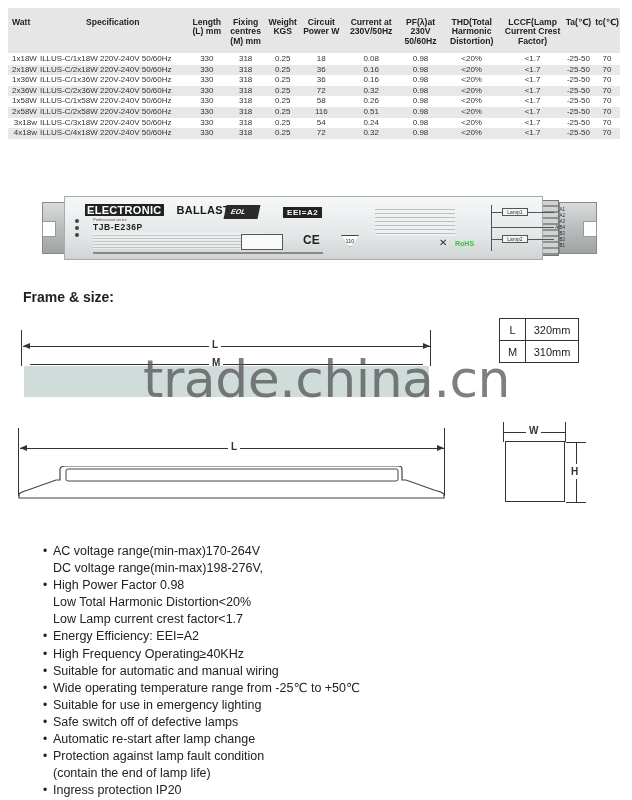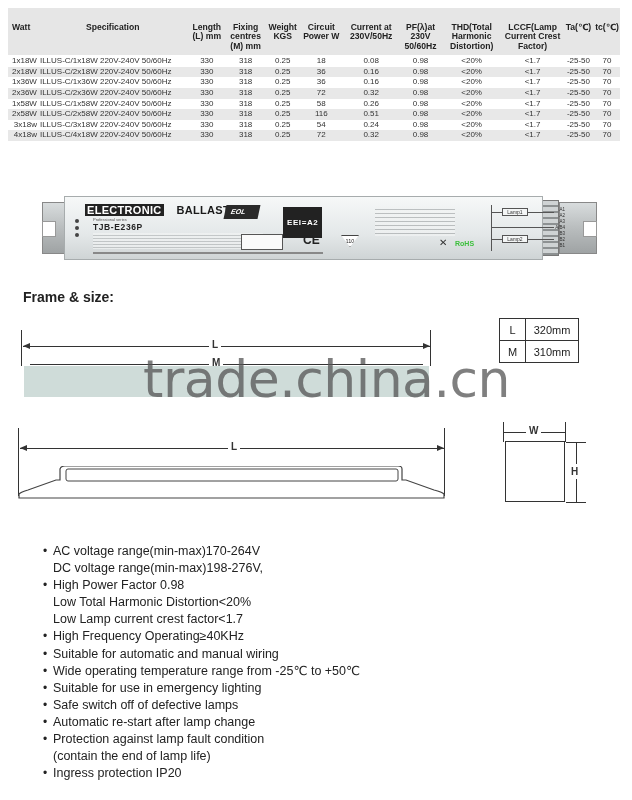--- a/index.html
+++ b/index.html
@@ -1,21 +1,21 @@
 <!DOCTYPE html>
 <html><head>
   <meta charset="utf-8">
   <style>
     * { margin: 0; padding: 0; box-sizing: border-box; }
     html, body { width: 632px; height: 800px; background: #ffffff; overflow: hidden; }
     body { position: relative; font-family: "Liberation Sans", "DejaVu Sans", sans-serif; color: #222; }
 
     
     .spec-table { position: absolute; left: 8px; top: 8px; width: 612px; border-collapse: collapse; font-size: 8px; }
-    .spec-table th { background: #e6e6e6; font-weight: bold; color: #222; font-size: 8.6px; line-height: 9.4px; padding: 15px 1px 4px 1px; vertical-align: top; text-align: center; }
+    .spec-table th { background: #e6e6e6; font-weight: bold; color: #222; font-size: 8.6px; line-height: 9.4px; padding: 10px 1px 4px 1px; vertical-align: top; text-align: center; }
     .spec-table th.th-watt { text-align: left; padding-left: 4px; }
     .spec-table th.th-spec { text-align: center; }
     .spec-table thead tr { height: 45px; }
     .spec-table td { height: 10.6px; line-height: 10.6px; padding: 0 1px; white-space: nowrap; text-align: center; color: #333; }
     .spec-table td.c-watt { text-align: right; padding-left: 4px; }
     .spec-table td.c-spec { text-align: left; padding-left: 2px; }
     .spec-table tbody tr:nth-child(even) td { background: #e8e8e8; }
     .spec-table tbody tr:first-child td { padding-top: 1px; }
 
     
@@ -30,21 +30,21 @@
     .label-body { position: absolute; left: 22px; top: 0; right: 54px; height: 64px; background: linear-gradient(#f6f8f8, #e4e8e9 60%, #cfd4d5); border: 1px solid #a7acad; }
     .brand { position: absolute; left: 20px; top: 7px; font-size: 11px; font-weight: bold; color: #1a1a1a; letter-spacing: 0.3px; }
     .brand .inv { background: #222; color: #fff; padding: 0 2px; margin-right: 13px; }
     .series { position: absolute; left: 28px; top: 20px; font-size: 4px; color: #555; }
     .model { position: absolute; left: 28px; top: 25px; font-size: 8.5px; font-weight: bold; color: #222; letter-spacing: 0.6px; }
     .dots { position: absolute; left: 10px; top: 22px; }
     .dots i { display: block; width: 4px; height: 4px; border-radius: 50%; background: #444; margin-bottom: 3px; }
     .fine { position: absolute; left: 28px; top: 36px; width: 170px; height: 16px; background: repeating-linear-gradient(#f1f3f3 0 2px, #b5b9ba 2px 3px); opacity: .7; }
     .warn { position: absolute; left: 28px; top: 55px; width: 230px; height: 2px; background: #888; }
     .eol { position: absolute; left: 160px; top: 8px; width: 34px; height: 14px; background: #2a2a2a; color: #fff; font-size: 7px; font-style: italic; font-weight: bold; padding: 3px 0 0 6px; transform: skewX(-12deg); }
-    .eei { position: absolute; left: 218px; top: 10px; background: #222; color: #fff; font-size: 8px; font-weight: bold; padding: 11px 4px; letter-spacing: 0.6px; }
+    .eei { position: absolute; left: 218px; top: 10px; background: #222; color: #fff; font-size: 8px; font-weight: bold; padding: 1px 4px; letter-spacing: 0.6px; }
     .cert-box { position: absolute; left: 176px; top: 37px; width: 42px; height: 16px; border: 1px solid #555; background: #fafafa; }
     .ce { position: absolute; left: 238px; top: 36px; font-size: 12px; font-weight: bold; color: #222; }
     .tri { position: absolute; left: 276px; top: 38px; width: 18px; height: 12px; border: 1px solid #444; font-size: 5.5px; text-align: center; line-height: 10px; clip-path: polygon(0 0, 100% 0, 50% 100%); background: #fff; }
     .prot { position: absolute; left: 310px; top: 9px; width: 80px; height: 30px; background: repeating-linear-gradient(#f1f3f3 0 3px, #a6aaab 3px 4px); opacity: .7; }
     .weee { position: absolute; left: 374px; top: 40px; font-size: 10px; color: #333; }
     .rohs { position: absolute; left: 390px; top: 43px; font-size: 7px; font-weight: bold; color: #3bbf3b; }
     .wiring { position: absolute; left: 426px; top: 8px; width: 72px; height: 46px; border-left: 1px solid #555; }
     .lampbox { position: absolute; left: 10px; width: 26px; height: 8px; border: 1px solid #555; font-size: 5px; text-align: center; line-height: 7px; color: #333; background: #f4f6f6; }
     .wline { position: absolute; left: 0; height: 1px; background: #555; }
     .termlbl { position: absolute; right: -2px; font-size: 4.5px; color: #333; }
@@ -311,20 +311,21 @@
 <div class="dim" style="left:566px;top:502px;width:20px"></div>
 <div class="vtick" style="left:576px;top:443px;height:59px"></div>
 <div class="dimlbl" style="left:570px;top:464px;padding:2px 1px">H</div>
 
 <ul class="features" id="features">
     <li class="bullet">AC voltage range(min-max)170-264V</li>
     <li>DC voltage range(min-max)198-276V,</li>
     <li class="bullet">High Power Factor 0.98</li>
     <li>Low Total Harmonic Distortion&lt;20%</li>
     <li>Low Lamp current crest factor&lt;1.7</li>
+    <li class="bullet">Energy Efficiency: EEI=A2</li>
     <li class="bullet">High Frequency Operating≥40KHz</li>
     <li class="bullet">Suitable for automatic and manual wiring</li>
     <li class="bullet">Wide operating temperature range from -25℃ to +50℃</li>
     <li class="bullet">Suitable for use in emergency lighting</li>
     <li class="bullet">Safe switch off of defective lamps</li>
     <li class="bullet">Automatic re-start after lamp change</li>
     <li class="bullet">Protection against lamp fault condition</li>
     <li>(contain the end of lamp life)</li>
     <li class="bullet">Ingress protection IP20</li>
   </ul>

